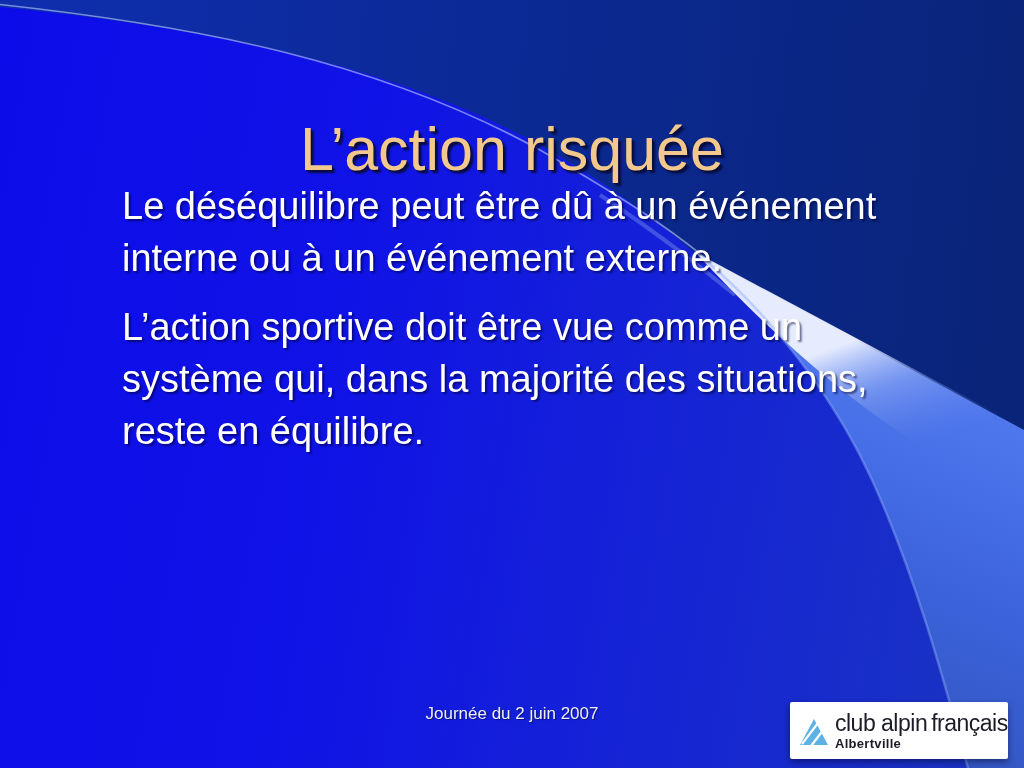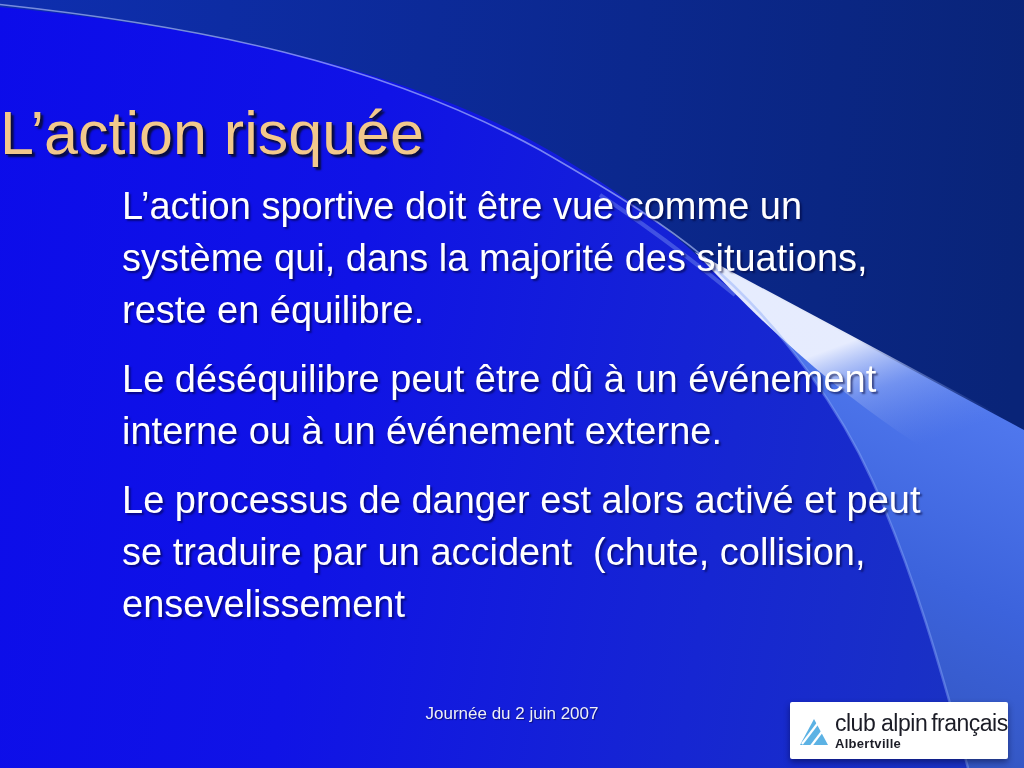--- a/index.html
+++ b/index.html
@@ -18,22 +18,22 @@
   .bg {
     position: absolute;
     left: 0; top: 0;
     width: 1024px; height: 768px;
     display: block;
   }
   .title {
     position: absolute;
     left: 0; right: 0;
     top: 98px;
-    margin: 0;
-    text-align: left;
+    margin: 16px;
+    text-align: center;
     font-size: 61px;
     font-weight: 400;
     letter-spacing: 0;
     color: #f2c88c;
     text-shadow: 3px 3px 2px rgba(8, 12, 60, 0.95), 1px 1px 0 rgba(8, 12, 60, 0.8);
   }
   .body-text {
     position: absolute;
     left: 122px;
     top: 180px;
@@ -135,28 +135,25 @@
     <path d="M -5,4 C 200,26 380,62 540,150 C 620,196 670,228 710,262" fill="none" stroke="rgba(190,205,255,0.6)" stroke-width="1.6"></path>
 
     <path d="M 600,195 C 650,228 690,258 735,295" fill="none" stroke="rgba(170,195,255,0.3)" stroke-width="4"></path>
 
     <path d="M 703,258 C 788,330 844,418 872,480 C 916,576 946,688 968,768" fill="none" stroke="rgba(140,170,250,0.45)" stroke-width="2.5"></path>
   </svg>
 
   <h1 class="title">L’action risquée</h1>
 
   <div class="body-text">
+    <p>Le déséquilibre peut être dû à un événement
+interne ou à un événement externe.</p>
     <p>L’action sportive doit être vue comme un
 système qui, dans la majorité des situations,
 reste en équilibre.</p>
-    <p>Le déséquilibre peut être dû à un événement
-interne ou à un événement externe.</p>
-    <p>Le processus de danger est alors activé et peut
-se traduire par un accident&nbsp; (chute, collision,
-ensevelissement</p>
   </div>
 
   <div class="footer">
     <div>Journée du 2 juin 2007</div>
   </div>
 
   <div class="logo-box">
     <svg class="logo-icon" width="30" height="34" viewBox="0 0 30 34" aria-hidden="true">
       <polygon points="15,4 29,30 1,30" fill="#5cb2e4"></polygon>
       <line x1="3" y1="29" x2="19" y2="8" stroke="#ffffff" stroke-width="2.2"></line>

